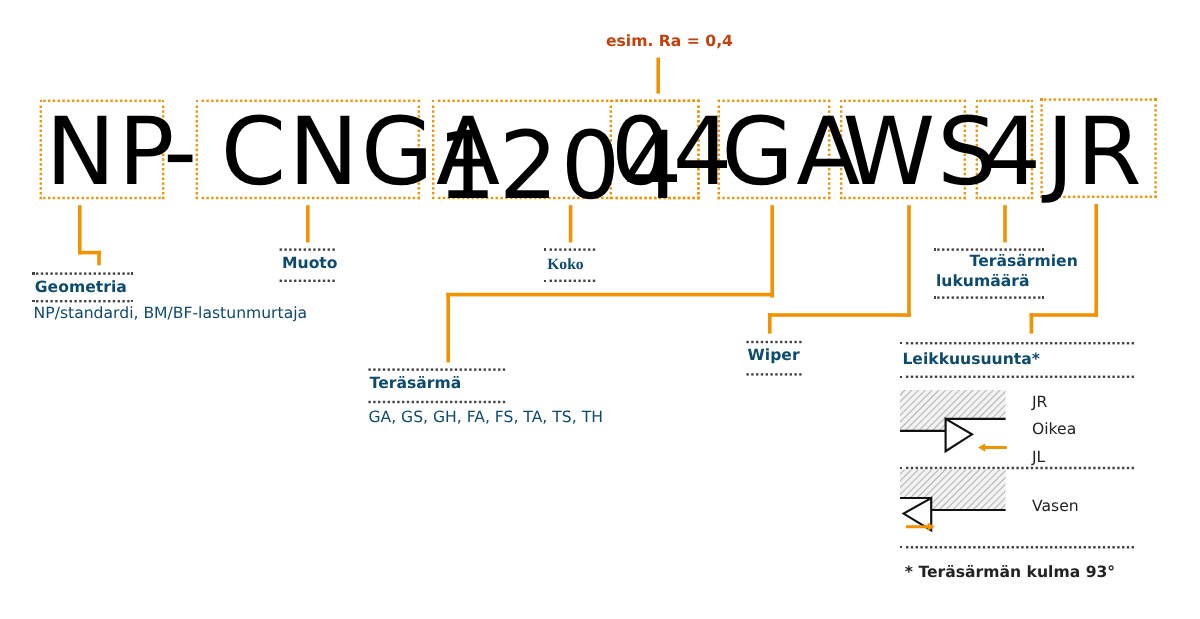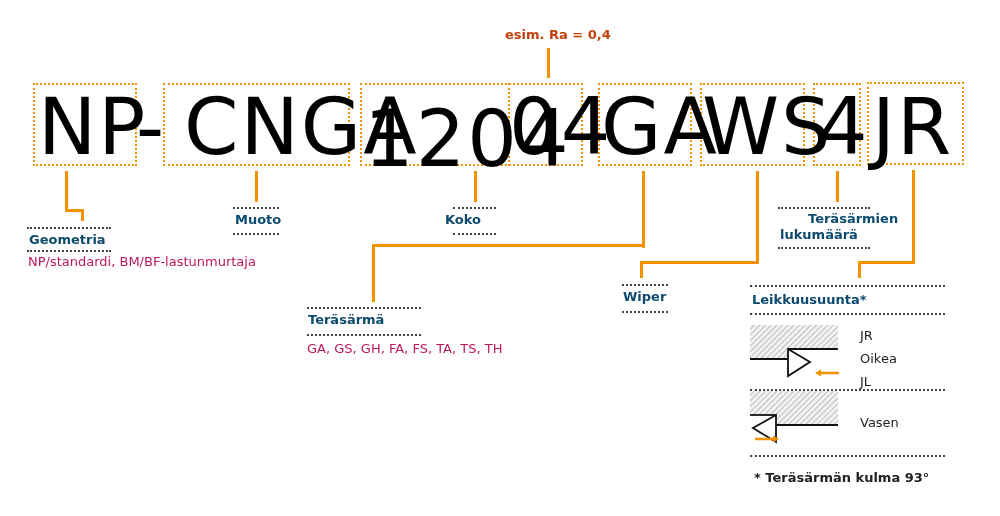--- a/index.html
+++ b/index.html
@@ -6,21 +6,21 @@
   body { width: 1000px; height: 516px; position: relative; overflow: hidden;
          font-family: "DejaVu Sans", sans-serif; color: #111; }
   .abs { position: absolute; }
   .code { position: absolute; top: 88px; font-family: "DejaVu Sans", sans-serif;
           font-size: 78px; line-height: 78px; letter-spacing: 2px; color: #000; white-space: nowrap; }
   .box { position: absolute; border: 2px dotted #f39200; box-sizing: border-box; }
   .vline { position: absolute; width: 3px; background: #f39200; }
   .hline { position: absolute; height: 3px; background: #f39200; }
   .label { position: absolute; font-weight: bold; font-size: 13px; line-height: 16px; color: #0c4a6e; white-space: nowrap; }
   .dots { position: absolute; height: 0; border-top: 2px dotted #444; }
-  .desc { position: absolute; font-size: 13px; color: #be185d; white-space: nowrap; }
+  .desc { position: absolute; font-size: 13px; color: #0c4a6e; white-space: nowrap; }
   .ra { position: absolute; font-weight: bold; font-size: 13px; color: #c2410c; white-space: nowrap; }
   .dirtext { position: absolute; font-size: 13px; color: #222; }
   .foot { position: absolute; font-size: 13px; color: #222; white-space: nowrap; font-weight: bold; }
 </style>
 </head>
 <body>
 
 <div class="ra" style="left:505px; top:27px;">esim. Ra = 0,4</div>
 <div class="vline" style="left:547px; top:48px; height:30px;"></div>
 
@@ -51,21 +51,21 @@
 <div class="dots" style="left:27px; top:250px; width:84px;"></div>
 <div class="desc" style="left:28px; top:254px;">NP/standardi, BM/BF-lastunmurtaja</div>
 
 <div class="vline" style="left:255px; top:171px; height:31px;"></div>
 <div class="dots" style="left:233px; top:207px; width:46px;"></div>
 <div class="label" style="left:235px; top:212px;">Muoto</div>
 <div class="dots" style="left:233px; top:233px; width:46px;"></div>
 
 <div class="vline" style="left:474px; top:171px; height:31px;"></div>
 <div class="dots" style="left:453px; top:207px; width:43px;"></div>
-<div class="label" style="left:445px; top:212px;">Koko</div>
+<div class="label" style="left:456px; top:212px;font-family:Liberation Serif, serif;">Koko</div>
 <div class="dots" style="left:453px; top:233px; width:43px;"></div>
 
 <div class="vline" style="left:642px; top:171px; height:77px;"></div>
 <div class="hline" style="left:372px; top:244px; width:273px;"></div>
 <div class="vline" style="left:372px; top:244px; height:58px;"></div>
 <div class="dots" style="left:307px; top:307px; width:114px;"></div>
 <div class="label" style="left:308px; top:312px;">Teräsärmä</div>
 <div class="dots" style="left:307px; top:334px; width:114px;"></div>
 <div class="desc" style="left:307px; top:341px;">GA, GS, GH, FA, FS, TA, TS, TH</div>
 

